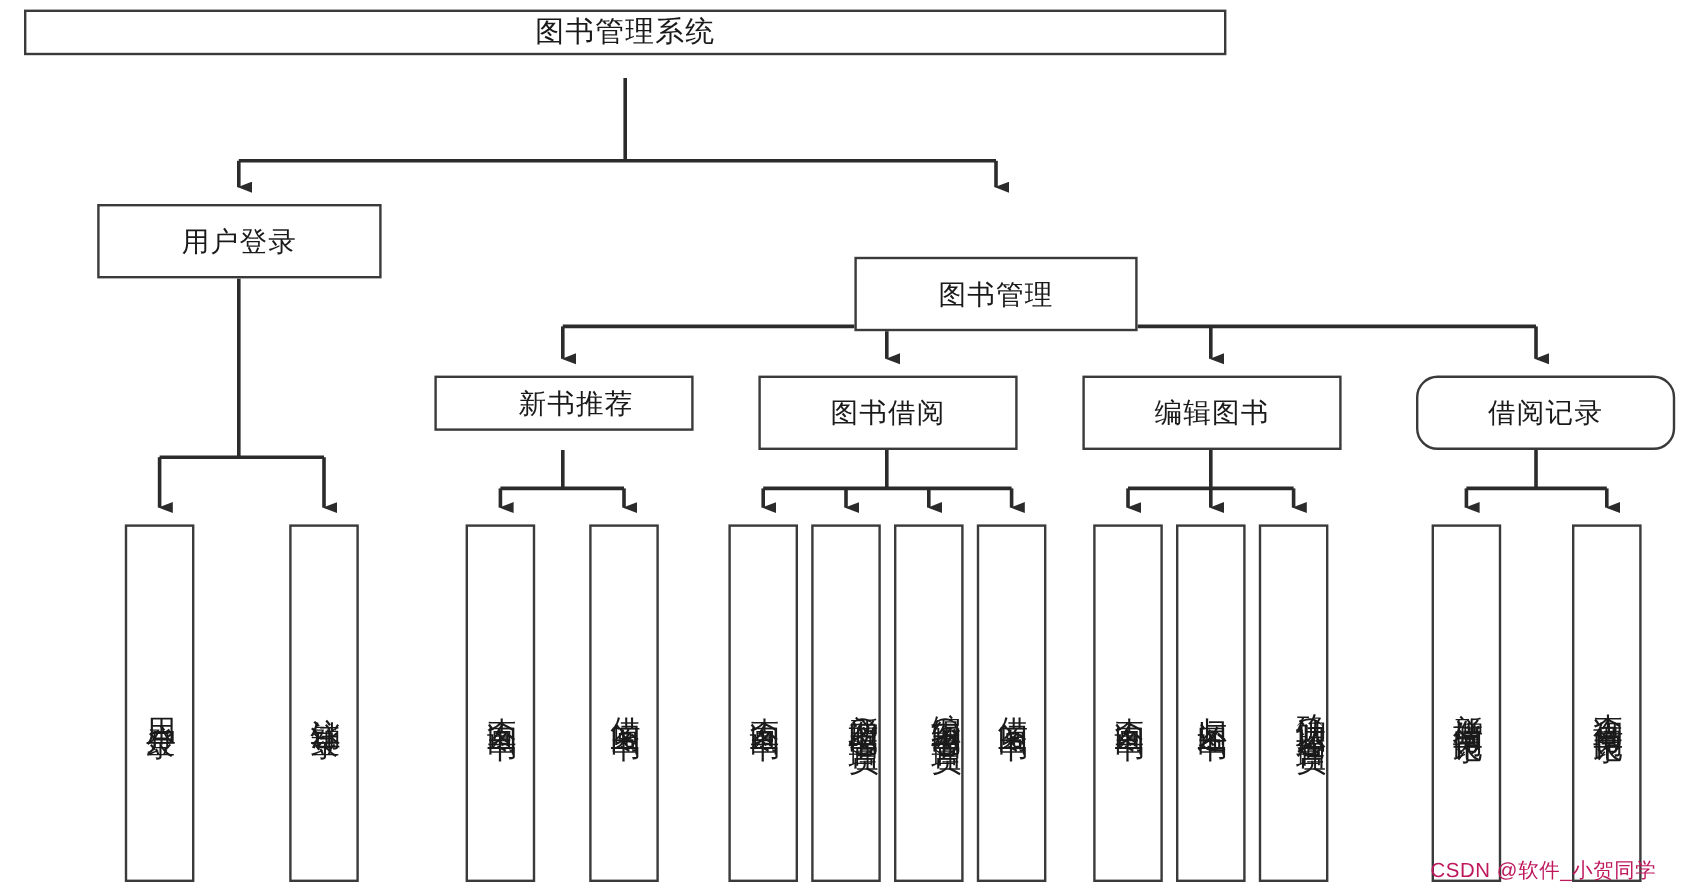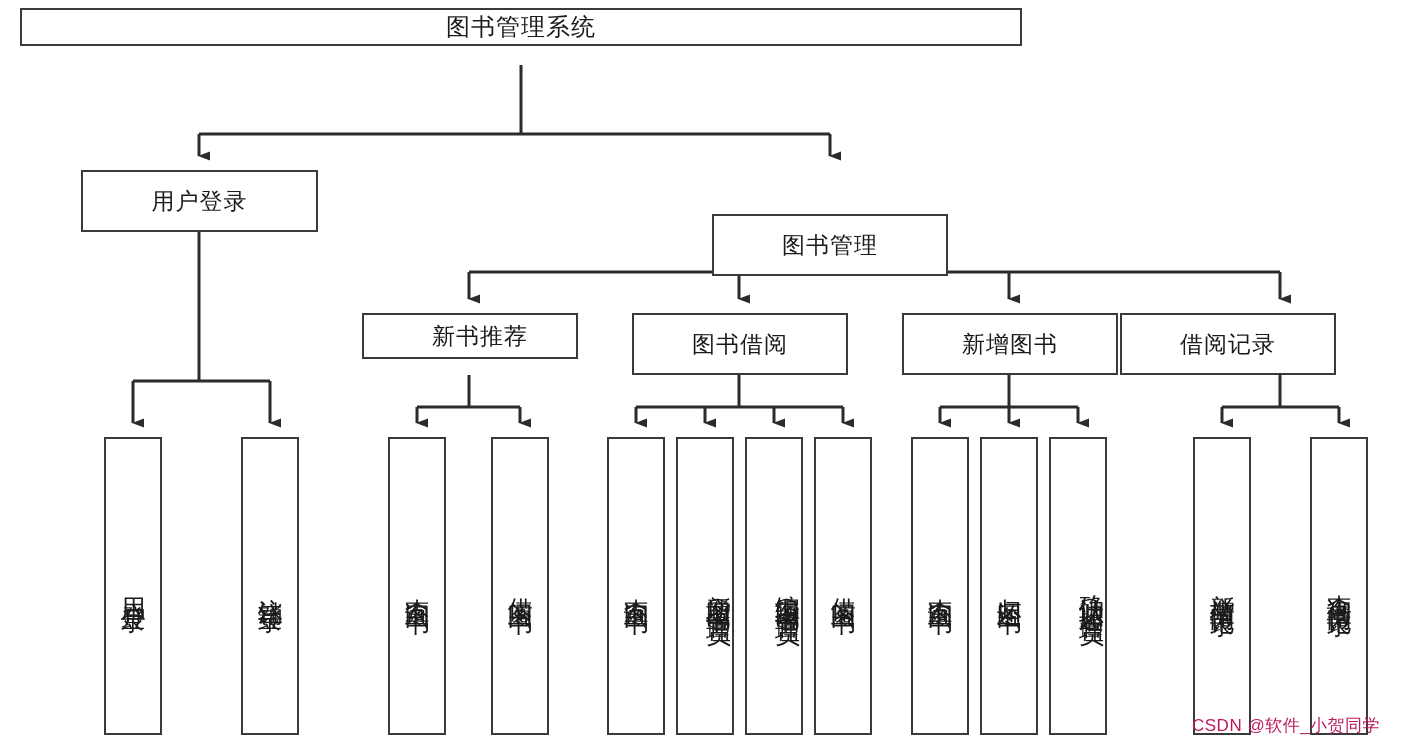--- a/index.html
+++ b/index.html
@@ -125,22 +125,22 @@
     </g>
   </svg>
 
   <div class="node node-h node-root" style="left:20px; top:8px; width:1002px; height:38px;">图书管理系统</div>
 
   <div class="node node-h" style="left:81px; top:170px; width:237px; height:62px;">用户登录</div>
   <div class="node node-h" style="left:712px; top:170px; width:236px; height:62px;margin-top:44px;">图书管理</div>
 
   <div class="node node-h" style="left:362px; top:313px; width:216px; height:46px;padding-left:20px;">新书推荐</div>
   <div class="node node-h" style="left:632px; top:313px; width:216px; height:62px;">图书借阅</div>
-  <div class="node node-h" style="left:902px; top:313px; width:216px; height:62px;">新增图书</div>
-  <div class="node node-h" style="left:1120px; top:313px; width:216px; height:62px;">借阅记录</div>
+  <div class="node node-h" style="left:902px; top:313px; width:216px; height:62px;">编辑图书</div>
+  <div class="node node-h" style="left:1180px; top:313px; width:216px; height:62px;border-radius:18px;">借阅记录</div>
 
   <div class="node node-v short" style="left:104px; top:437px; width:58px; height:298px;">用户登录</div>
   <div class="node node-v short" style="left:241px; top:437px; width:58px; height:298px;">注销登录</div>
 
   <div class="node node-v short" style="left:388px; top:437px; width:58px; height:298px;">查询图书</div>
   <div class="node node-v short" style="left:491px; top:437px; width:58px; height:298px;">借阅图书</div>
 
   <div class="node node-v short" style="left:607px; top:437px; width:58px; height:298px;">查询图书</div>
   <div class="node node-v" style="left:676px; top:437px; width:58px; height:298px;">新增图书（管理员）</div>
   <div class="node node-v" style="left:745px; top:437px; width:58px; height:298px;">编辑图书（管理员）</div>

